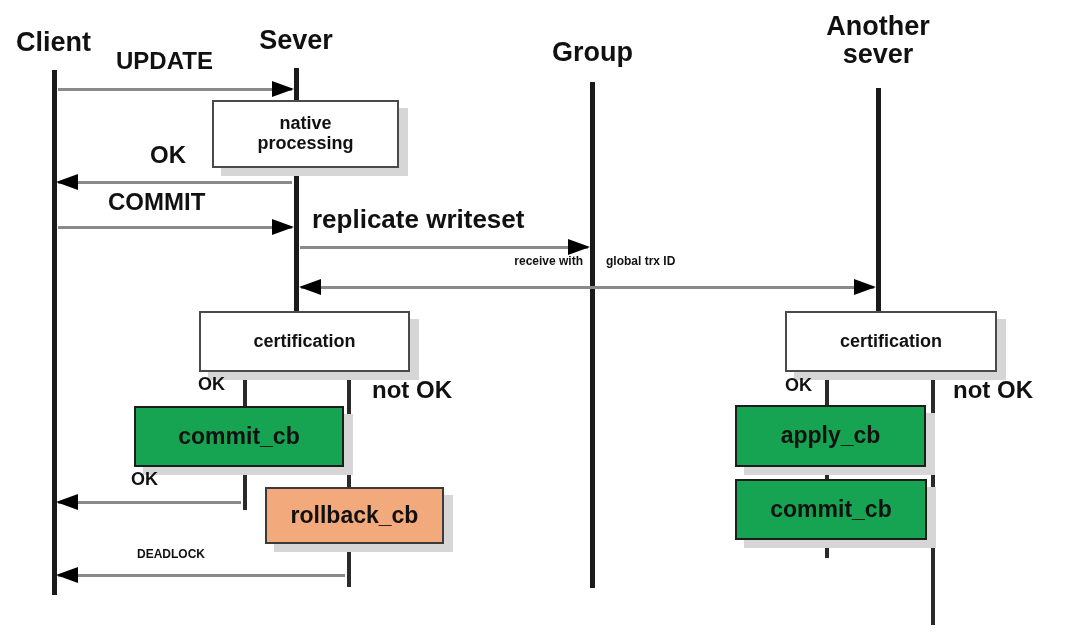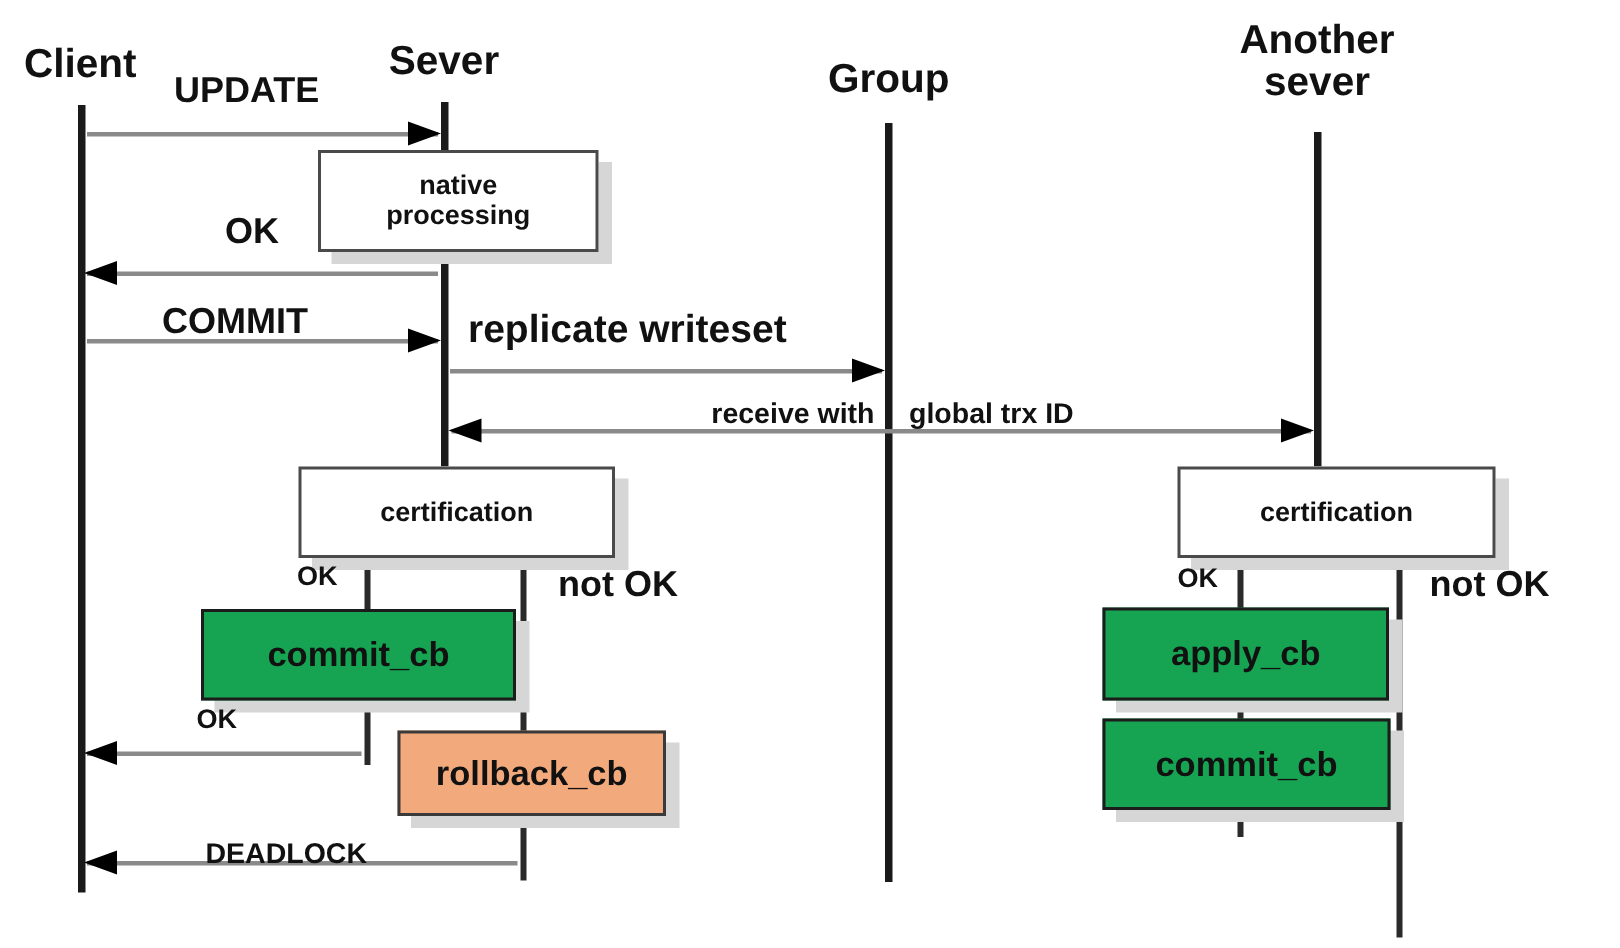--- a/index.html
+++ b/index.html
@@ -11,21 +11,21 @@
     position:relative; width:1080px; height:632px; background:#ffffff;
     font-family:"Liberation Sans", sans-serif; font-weight:700; color:var(--ink);
     overflow:hidden;
   }
   .lifeline{position:absolute; width:5px; background:var(--lifeline); z-index:1;}
   .branch{position:absolute; width:4px; background:var(--branch); z-index:1;}
   .actor{position:absolute; text-align:center; font-size:27px; line-height:1.05; z-index:3; white-space:pre-line;}
   .lbl{position:absolute; z-index:3; white-space:nowrap;}
   .lbl.big{font-size:24px;}
   .lbl.mid{font-size:26px;}
-  .lbl.small{font-size:19px;margin-top:12px;}
+  .lbl.small{font-size:12px;}
   .lbl.tiny{font-size:18px;}
   .box{
     position:absolute; display:flex; align-items:center; justify-content:center;
     z-index:2; font-size:23px; box-shadow:9px 8px 0 var(--shadow);
     white-space:pre-line; text-align:center; line-height:1.1;
   }
   .white-box{background:#fff; border:2px solid var(--box-border); font-size:18px;}
   .green-box{background:var(--green); border:2px solid #1c1c1c;}
   .orange-box{background:var(--orange); border:2px solid #3a3a3a;}
   .arrow{position:absolute; height:16px; z-index:1;}
@@ -82,21 +82,21 @@
     <div class="shaft"></div>
     <div class="head left"></div>
   </div>
   <div class="arrow" style="left:56px;top:567px;width:291px;">
     <div class="shaft"></div>
     <div class="head left"></div>
   </div>
 
   <div class="lbl big" style="left:116px;top:47px;">UPDATE</div>
   <div class="lbl big" style="left:150px;top:141px;">OK</div>
-  <div class="lbl big" style="left:108px;top:188px;margin-top:13px;">COMMIT</div>
+  <div class="lbl big" style="left:108px;top:188px;">COMMIT</div>
   <div class="lbl mid" style="left:312px;top:204px;">replicate writeset</div>
   <div class="lbl small right-align" style="left:455px;top:254px;width:128px;">receive with</div>
   <div class="lbl small" style="left:606px;top:254px;">global trx ID</div>
   <div class="lbl tiny" style="left:198px;top:374px;">OK</div>
   <div class="lbl big" style="left:372px;top:376px;">not OK</div>
   <div class="lbl tiny" style="left:131px;top:469px;">OK</div>
   <div class="lbl small" style="left:137px;top:547px;">DEADLOCK</div>
   <div class="lbl tiny" style="left:785px;top:375px;">OK</div>
   <div class="lbl big" style="left:953px;top:376px;">not OK</div>
 

